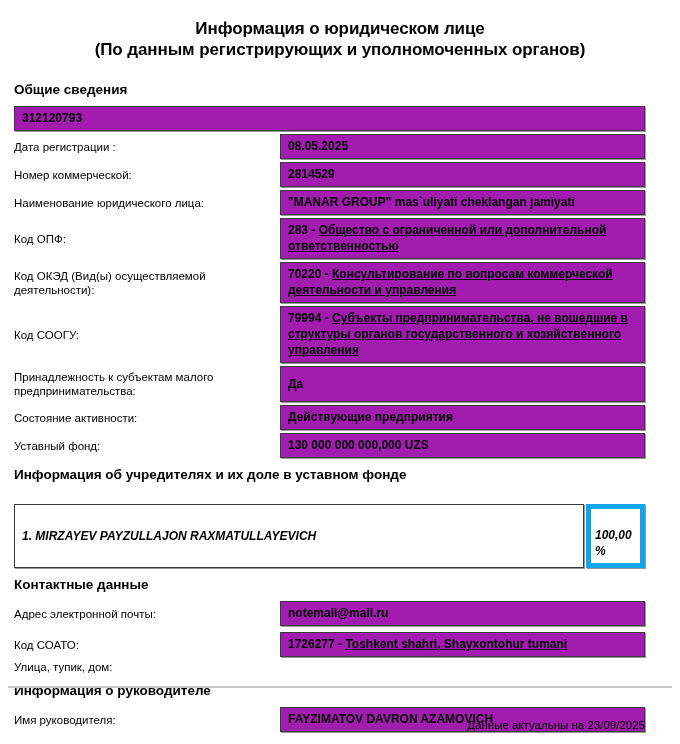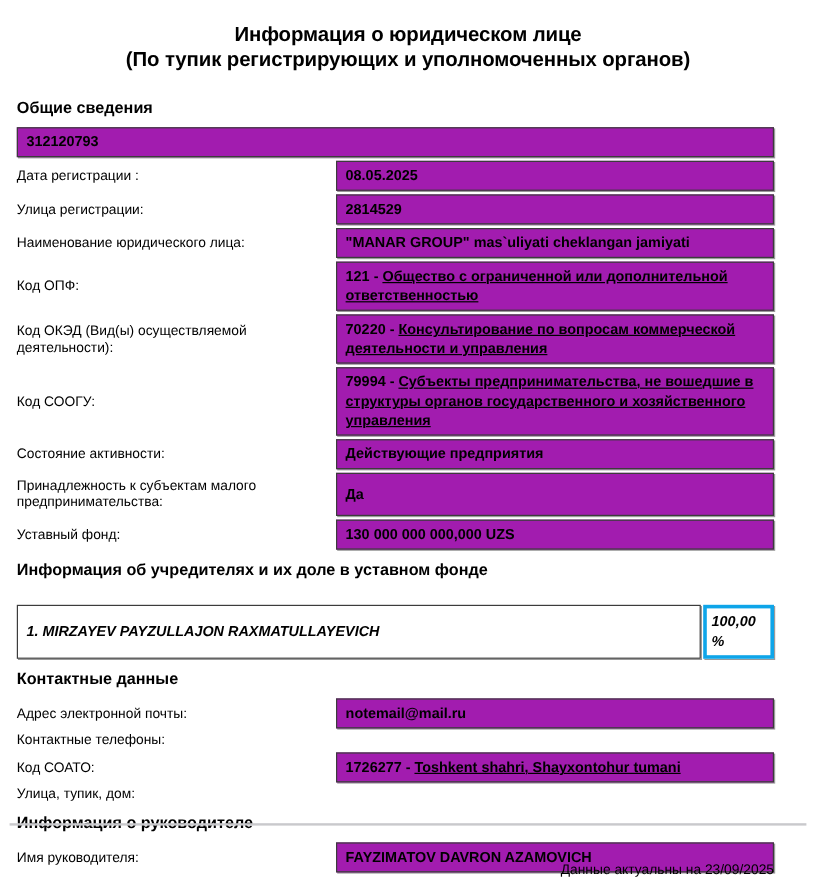--- a/index.html
+++ b/index.html
@@ -115,24 +115,24 @@
     font-size: 12px;
     font-weight: bold;
     line-height: 16px;
     min-height: 22px;
     display: flex;
     align-items: center;
     box-sizing: border-box;
   }
   .founder-share {
     flex: 0 0 59px;
-    border: 3px solid #0ea5e9;
+    border: 5px solid #0ea5e9;
     box-shadow: 1px 1px 0 0 #9a9a9a;
     margin-left: 2px;
-    padding: 3px 4px 4px 4px;
+    padding: 18px 4px 4px 4px;
     font-size: 12px;
     font-weight: bold;
     line-height: 16px;
     min-height: 22px;
     display: flex;
     align-items: center;
     justify-content: flex-start;
     box-sizing: border-box;
   }
 
@@ -155,51 +155,51 @@
     text-align: right;
   }
 </style>
 </head>
 <body>
 
 <div class="page">
 
   <div class="doc-title">
     <span class="line1">Информация о юридическом лице</span>
-    <span class="line2">(По тупик регистрирующих и уполномоченных органов)</span>
+    <span class="line2">(По данным регистрирующих и уполномоченных органов)</span>
   </div>
 
   <div class="section-heading sec-general">Общие сведения</div>
 
   <div class="fields">
 
     <div class="field-row">
       <div class="field-box">312120793</div>
     </div>
 
 
     <div class="field-row">
       <div class="field-label">Дата регистрации :</div>
       <div class="field-box">08.05.2025</div>
     </div>
 
     <div class="field-row">
-      <div class="field-label">Улица регистрации:</div>
+      <div class="field-label">Номер коммерческой:</div>
       <div class="field-box">2814529</div>
     </div>
 
     <div class="field-row">
       <div class="field-label">Наименование юридического лица:</div>
       <div class="field-box">"MANAR GROUP" mas`uliyati cheklangan jamiyati</div>
     </div>
 
     <div class="field-row">
       <div class="field-label">Код ОПФ:</div>
       <div class="field-box tall2">
-        <span><span class="val-text">121 - </span><span class="val-link">Общество с ограниченной или дополнительной ответственностью</span></span>
+        <span><span class="val-text">283 - </span><span class="val-link">Общество с ограниченной или дополнительной ответственностью</span></span>
       </div>
     </div>
 
     <div class="field-row">
       <div class="field-label multi">
         <span>
           <span>Код ОКЭД (Вид(ы) осуществляемой</span><br>
           <span>деятельности):</span>
         </span>
       </div>
@@ -209,35 +209,35 @@
     </div>
 
     <div class="field-row">
       <div class="field-label">Код СООГУ:</div>
       <div class="field-box tall3">
         <span><span class="val-text">79994 - </span><span class="val-link">Субъекты предпринимательства, не вошедшие в структуры органов государственного и хозяйственного управления</span></span>
       </div>
     </div>
 
     <div class="field-row">
-      <div class="field-label">Состояние активности:</div>
-      <div class="field-box">Действующие предприятия</div>
-    </div>
-
-    <div class="field-row">
       <div class="field-label multi">
         <span>
           <span>Принадлежность к субъектам малого</span><br>
           <span>предпринимательства:</span>
         </span>
       </div>
       <div class="field-box pad-big">Да</div>
     </div>
 
     <div class="field-row">
+      <div class="field-label">Состояние активности:</div>
+      <div class="field-box">Действующие предприятия</div>
+    </div>
+
+    <div class="field-row">
       <div class="field-label">Уставный фонд:</div>
       <div class="field-box">130 000 000 000,000 UZS</div>
     </div>
 
   </div>
 
   <div class="section-heading sec-founders">Информация об учредителях и их доле в уставном фонде</div>
 
   <div class="founders">
     <div class="founder-name">1. MIRZAYEV PAYZULLAJON RAXMATULLAYEVICH</div>
@@ -247,21 +247,20 @@
   <div class="section-heading sec-contacts">Контактные данные</div>
 
   <div class="fields">
 
     <div class="field-row">
       <div class="field-label">Адрес электронной почты:</div>
       <div class="field-box">notemail@mail.ru</div>
     </div>
 
     <div class="field-row">
-      <div class="field-label">Контактные телефоны:</div>
     </div>
 
     <div class="field-row">
       <div class="field-label">Код СОАТО:</div>
       <div class="field-box">
         <span><span class="val-text">1726277 - </span><span class="val-link">Toshkent shahri, Shayxontohur tumani</span></span>
       </div>
     </div>
 
     <div class="field-row">

